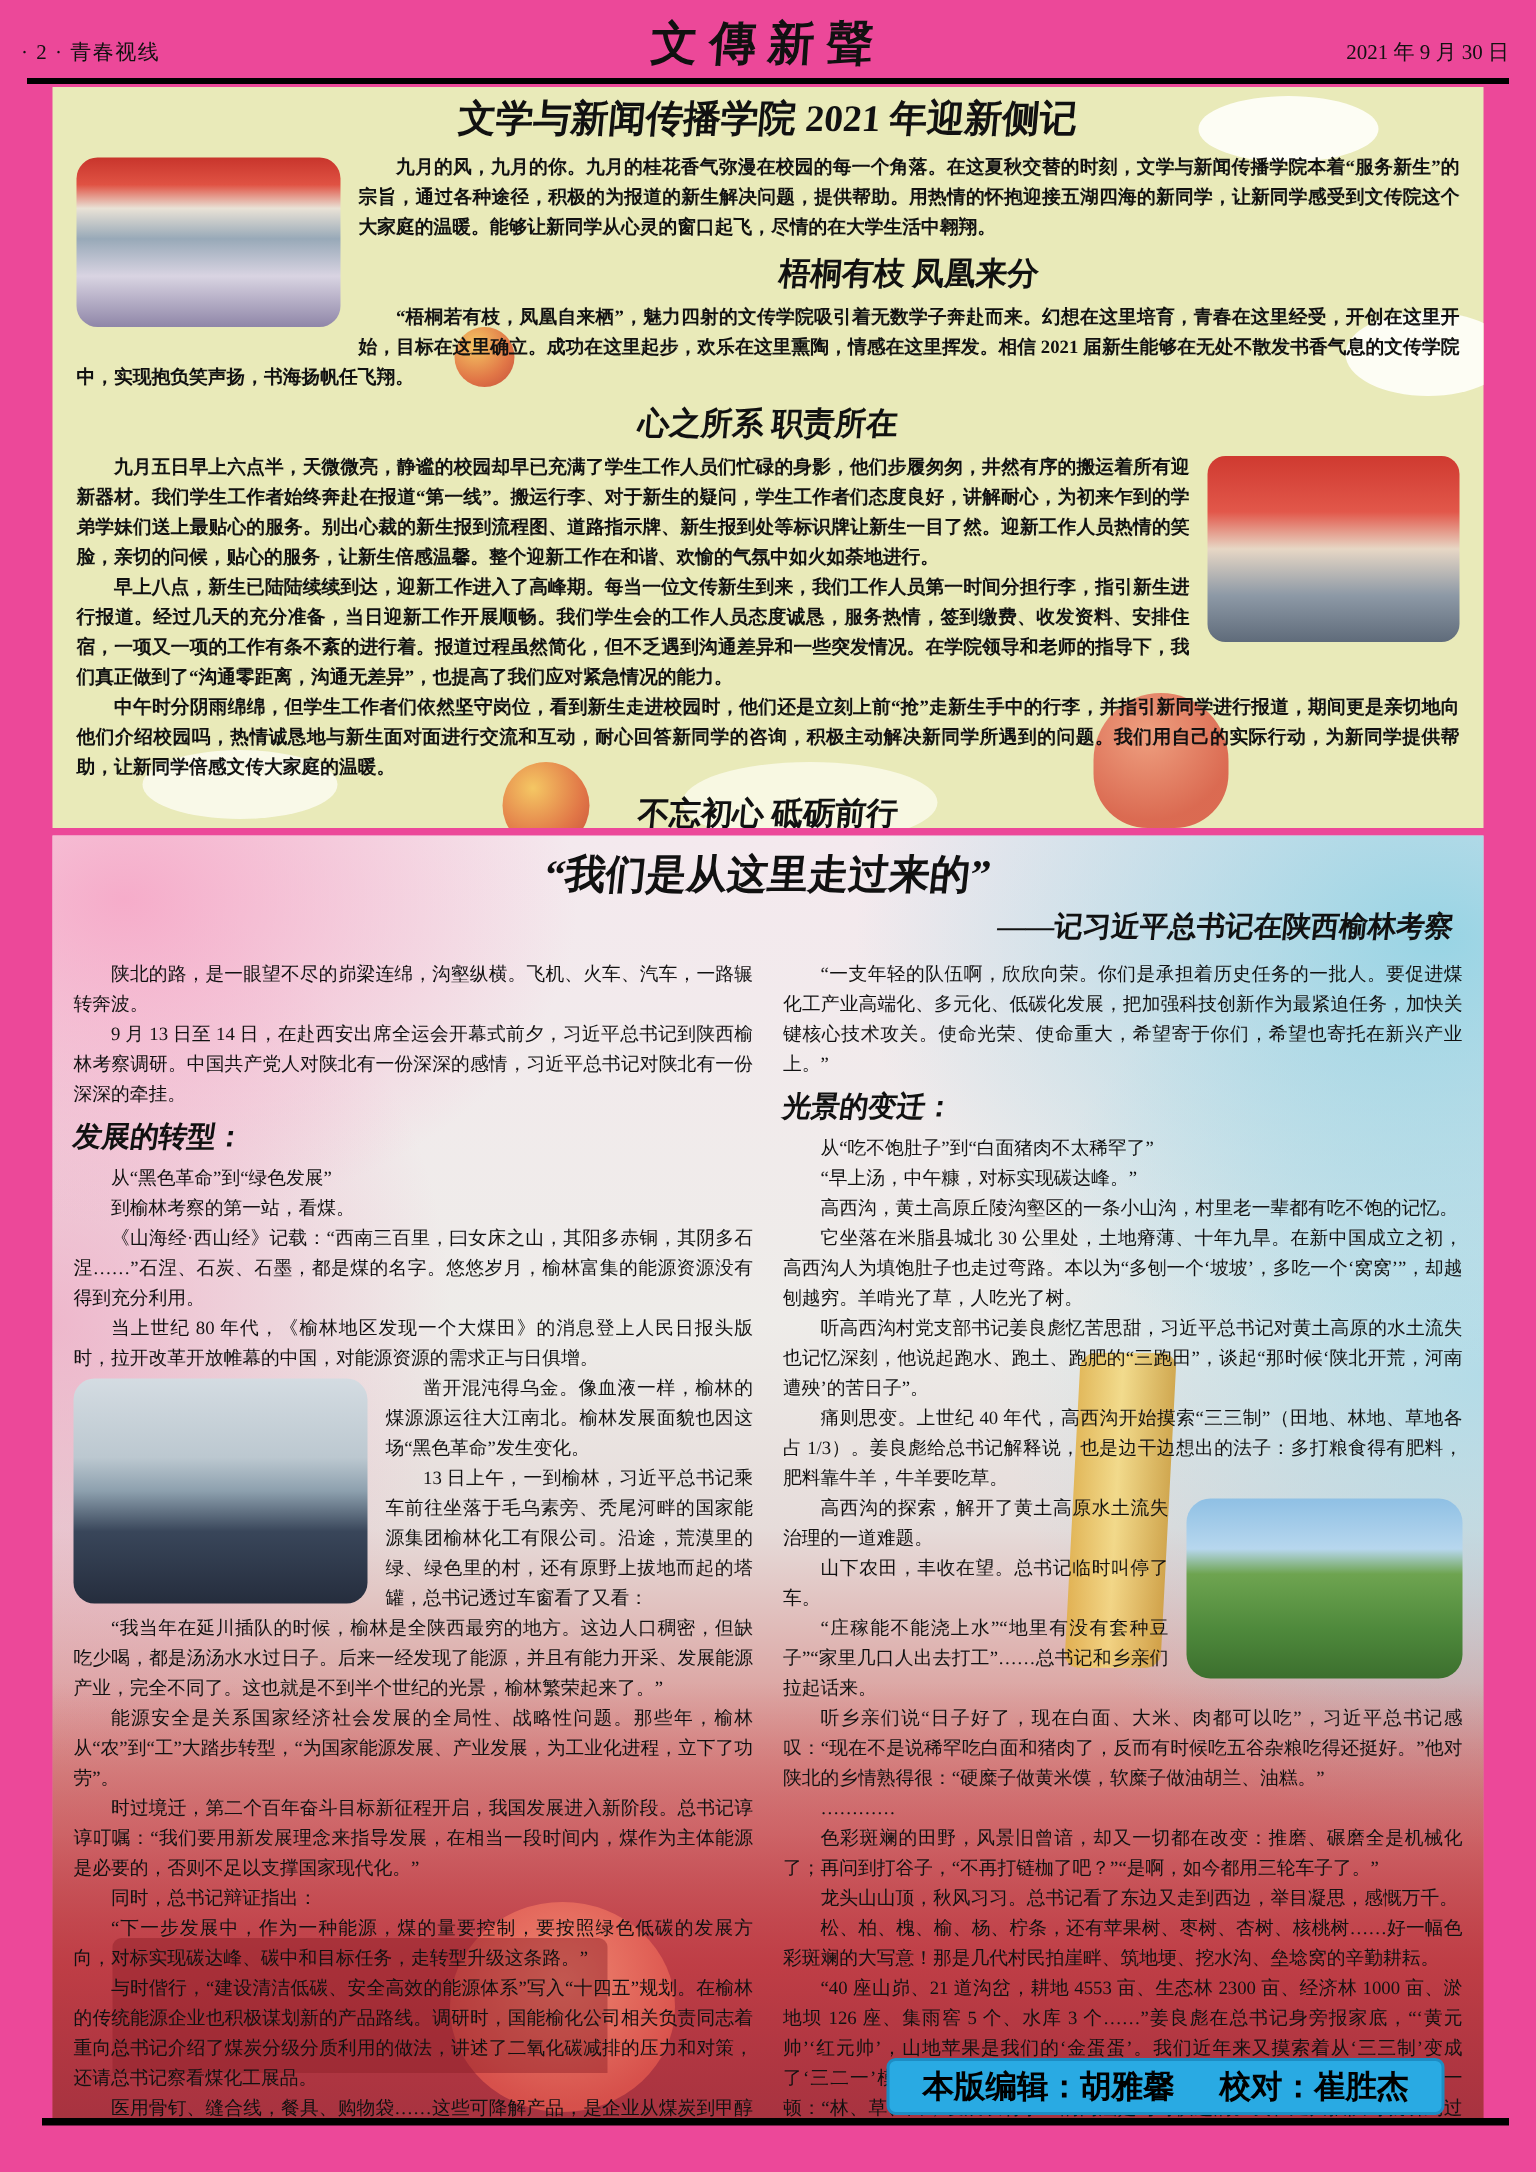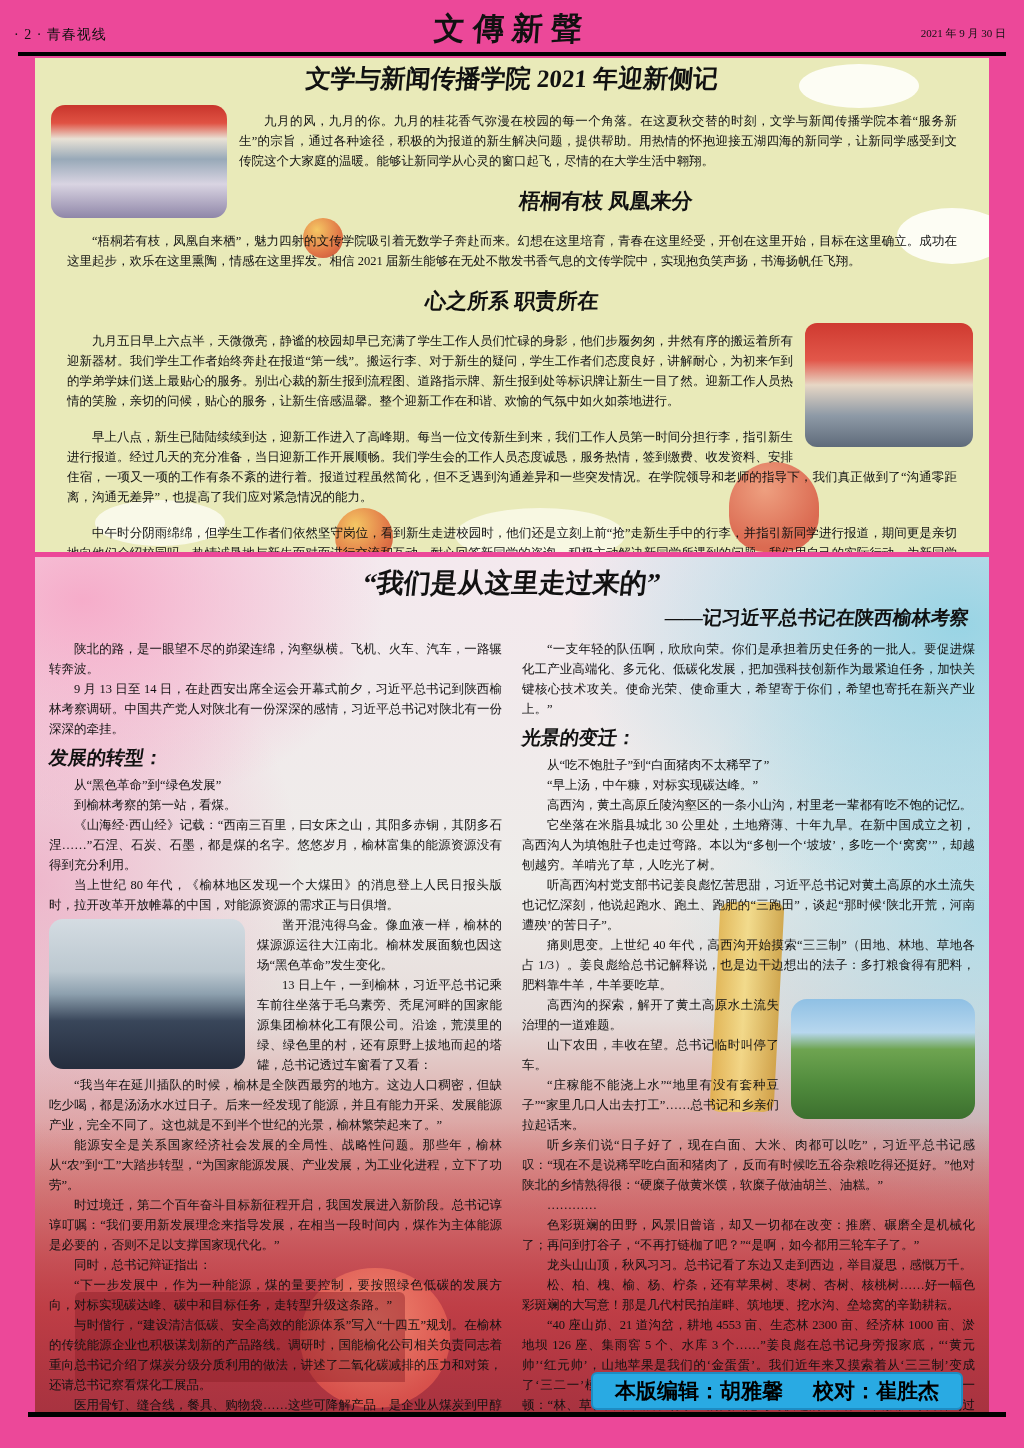--- a/index.html
+++ b/index.html
@@ -2,28 +2,28 @@
 <html><head>
 <meta charset="utf-8">
 <style>
   html,body{margin:0;padding:0;}
   .page{position:relative;width:1024px;height:1448px;background:#ec4899;overflow:hidden;
         font-family:"Liberation Serif","DejaVu Serif",serif;color:#111;}
   
   .header-left{position:absolute;top:26px;left:14px;font-size:14px;letter-spacing:1px;}
   .masthead{position:absolute;top:8px;left:0;right:0;text-align:center;font-size:31px;
             font-weight:800;letter-spacing:8px;transform:skewX(-4deg);}
-  .header-date{position:absolute;top:26px;right:18px;font-size:11px;}
+  .header-date{position:absolute;top:26px;right:18px;font-size:14px;}
   .header-rule{position:absolute;top:52px;left:18px;right:18px;height:4px;background:#000;}
   
   .article1{position:absolute;top:58px;left:35px;width:954px;height:494px;box-sizing:border-box;
             background:#e9eab9;padding:2px 16px 4px;overflow:hidden;}
   .article1 .content{position:relative;z-index:2;}
   .a1-title{font-size:25px;font-weight:800;text-align:center;margin:2px 0 6px;transform:skewX(-5deg);}
-  .article1 p{font-size:12.5px;line-height:1.6;margin:16px;text-indent:2em;text-align:justify;}
+  .article1 p{font-size:12.5px;line-height:1.6;margin:0;text-indent:2em;text-align:justify;font-weight:bold;}
   .a1-h2{font-size:21px;font-weight:800;text-align:center;margin:7px 0 5px;transform:skewX(-5deg);}
   .photo{overflow:hidden;}
   .photo-1{float:left;width:176px;height:113px;border-radius:14px;margin:4px 12px 4px 0;
     background:linear-gradient(180deg,#c8352c 0%,#e05243 16%,#e9e2d6 30%,#98a9b8 48%,#d9d4e2 70%,#8f86a8 100%);}
   .photo-2{float:right;width:168px;height:124px;border-radius:12px;margin:3px 0 4px 12px;
     background:linear-gradient(180deg,#cf3a30 0%,#e2574a 30%,#e7d7c5 50%,#8d99a6 75%,#5f6b7a 100%);}
   
   .deco{position:absolute;z-index:1;}
   .cloud{background:#fdfdf4;border-radius:50%;}
   .c1{top:6px;right:70px;width:120px;height:44px;}

